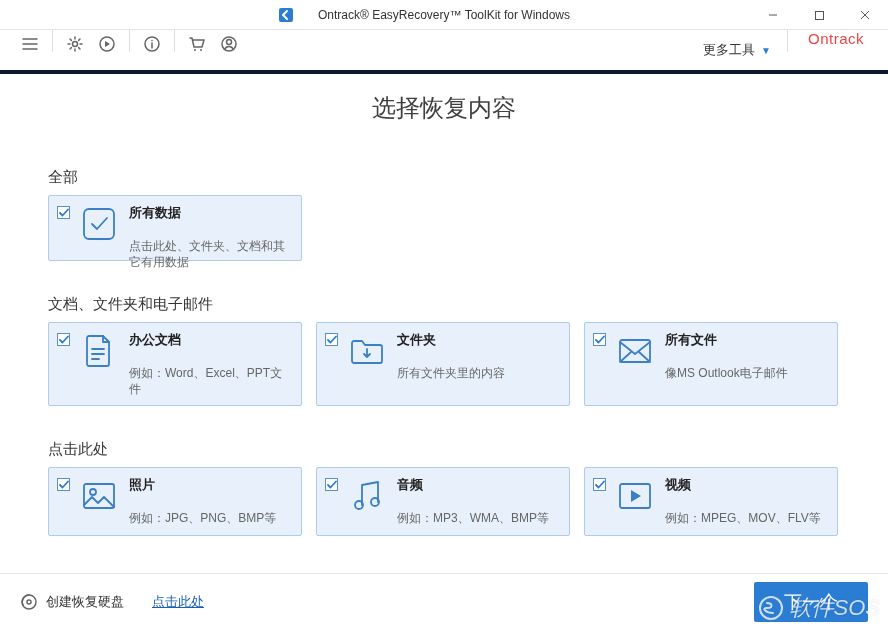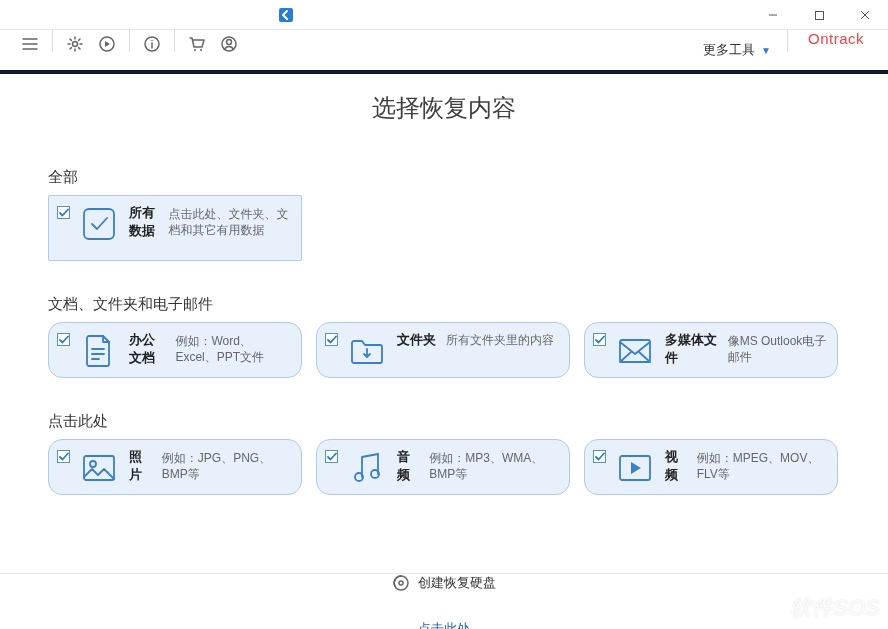--- a/index.html
+++ b/index.html
@@ -24,50 +24,51 @@
 
 
 .content { padding: 18px 48px 0 48px; }
 .page-title { text-align: center; font-size: 24px; font-weight: 400; color: #404040; margin-bottom: 44px; }
 .section-label { font-size: 15px; color: #333; margin-bottom: 8px; }
 .section { margin-bottom: 34px; }
 
 .card-row { display: flex; gap: 14px; }
 .card { position: relative; border: 1px solid #aecbe8; background: #e8f1fb; border-radius: 2px; padding: 8px 10px 8px 32px; display: flex; align-items: flex-start; gap: 12px; min-height: 52px; }
 .card.wide { width: 254px; }
-.card.narrow { width: 254px; border-radius: 14px; }
+.card.narrow { width: 254px; }
 .card-check { position: absolute; left: 8px; top: 10px; width: 13px; height: 13px; border: 1px solid #5a8fc7; background: #fff; display: flex; align-items: center; justify-content: center; }
 .card-check svg { width: 10px; height: 10px; }
 .card-icon { width: 36px; height: 36px; flex-shrink: 0; display: flex; align-items: center; justify-content: center; margin-top: 2px; }
-.card-text { display: flex; gap: 10px; align-items: center; }
+.card-text { display: flex; flex-direction: column; gap: 16px; }
 .card-title { font-size: 13px; font-weight: bold; color: #222; }
 .card-desc { font-size: 12px; color: #666; line-height: 1.35; }
 
 
-.footer { position: absolute; bottom: 0; left: 0; right: 0; height: 56px; border-top: 1px solid #e5e5e5; display: flex; align-items: center; padding: 0 20px; gap: 28px; flex-direction: column; }
+.footer { position: absolute; bottom: 0; left: 0; right: 0; height: 56px; border-top: 1px solid #e5e5e5; display: flex; align-items: center; padding: 0 20px; gap: 28px; }
 .footer-left { display: flex; align-items: center; gap: 8px; color: #333; font-size: 13px; }
 .footer-link { color: #1a5fb4; font-size: 13px; text-decoration: underline; cursor: pointer; }
 .footer-spacer { flex: 1; }
 .next-btn { background: #2b7cd3; color: #fff; font-size: 18px; padding: 8px 30px; border: none; border-radius: 2px; }
 
 
 .watermark { position: absolute; right: 8px; bottom: 6px; color: rgba(255,255,255,0.9); font-size: 22px; font-weight: 400; display: flex; align-items: center; gap: 6px; opacity: 0.85; pointer-events: none; text-shadow: 0 0 2px rgba(0,0,0,0.2); font-style: italic; }
 .watermark-ico { width: 26px; height: 26px; }
 
 .ic { stroke: #3b7fc4; fill: none; stroke-width: 1.8; stroke-linecap: round; stroke-linejoin: round; }
 .ic-gray { stroke: #666; fill: none; stroke-width: 1.5; stroke-linecap: round; stroke-linejoin: round; }
 </style>
 </head>
 <body>
 
 <div class="titlebar">
   <svg class="titlebar-icon" viewBox="0 0 16 16">
       <rect x="1" y="1" width="14" height="14" rx="2" fill="#2b7cd3"></rect>
       <path d="M9 4 L5 8 L9 12" stroke="#fff" stroke-width="2" fill="none" stroke-linecap="round" stroke-linejoin="round"></path>
     </svg>
+  <span class="titlebar-title">Ontrack® EasyRecovery™ ToolKit for Windows</span>
   <div class="win-controls">
     <div class="win-btn">
         <svg width="12" height="12" viewBox="0 0 12 12">
           <line x1="2" y1="6" x2="10" y2="6" stroke-width="1"></line>
         </svg>
       </div>
     <div class="win-btn">
         <svg width="11" height="11" viewBox="0 0 11 11">
           <rect x="1.5" y="1.5" width="8" height="8" fill="none" stroke-width="1"></rect>
         </svg>
@@ -207,21 +208,21 @@
             </svg>
           </div>
         <div class="card-icon">
             <svg width="36" height="28" viewBox="0 0 36 28">
               <rect x="3" y="3" width="30" height="22" rx="2" class="ic"></rect>
               <path d="M3 5l15 12L33 5" class="ic"></path>
               <path d="M3 25l11-10M33 25l-11-10" class="ic"></path>
             </svg>
           </div>
         <div class="card-text">
-          <div class="card-title">多媒体文件</div>
+          <div class="card-title">所有文件</div>
           <div class="card-desc">像MS Outlook电子邮件</div>
         </div>
       </div>
     </div>
   </div>
 
   <div class="section">
     <div class="section-label">点击此处</div>
     <div class="card-row">
       <div class="card narrow">

